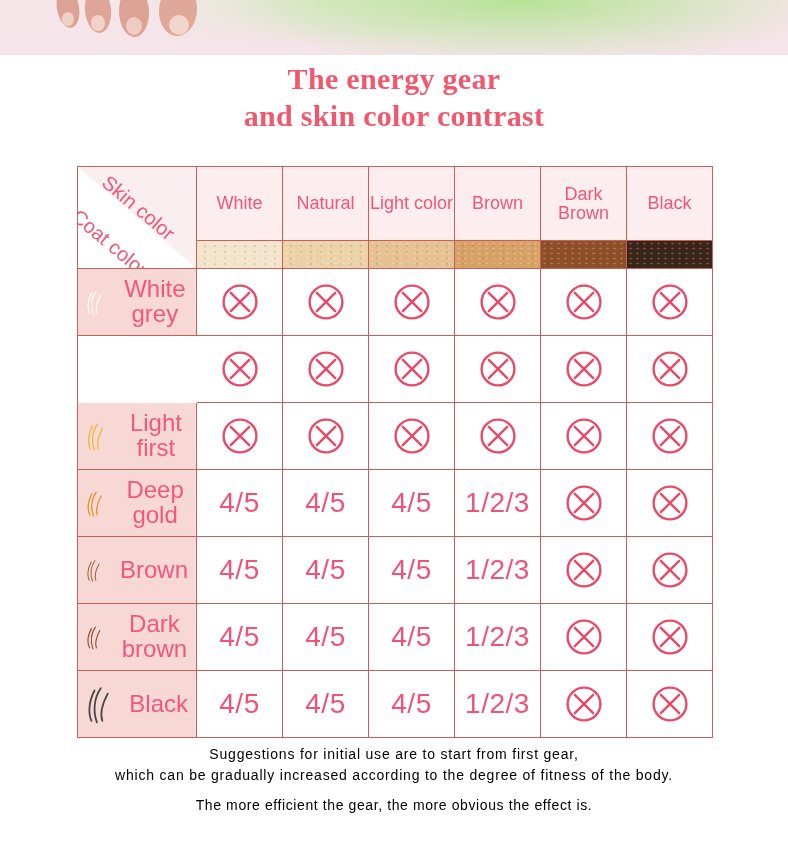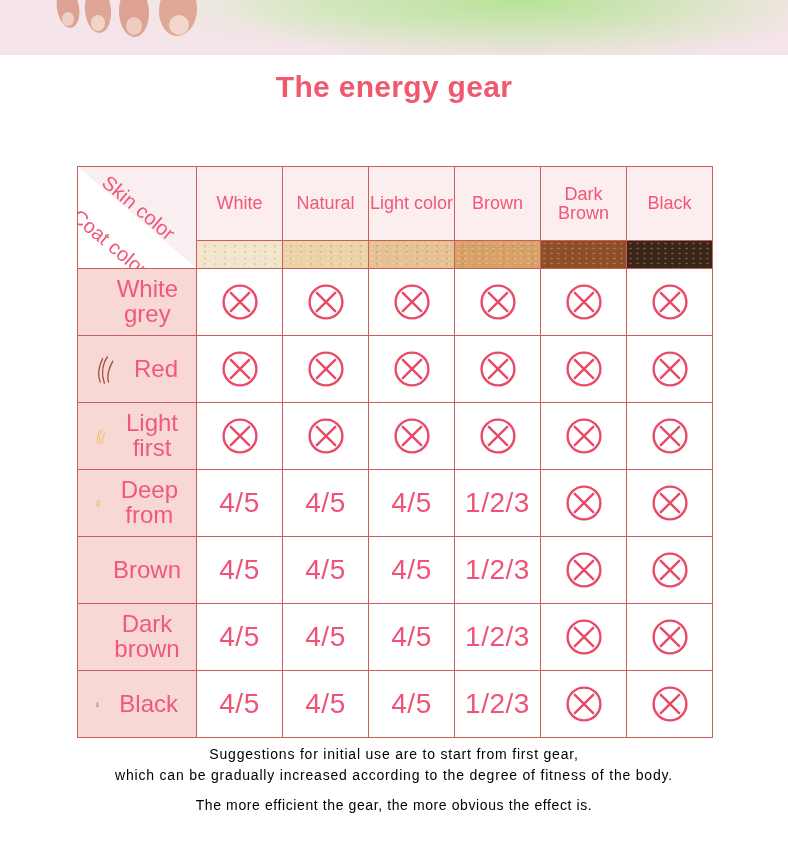--- a/index.html
+++ b/index.html
@@ -19,27 +19,28 @@
     background:
       radial-gradient(55% 160% at 66% 0%, #b5e395 0%, rgba(181,227,149,0) 72%),
       radial-gradient(40% 120% at 42% 0%, rgba(222,235,205,.8) 0%, rgba(222,235,205,0) 70%),
       linear-gradient(180deg, #f6e6ea 0%, #f4e3e8 100%);
     overflow:hidden;
   }
   .toes-svg { position:absolute; left:46px; top:-14px; }
 
   
   .title {
-    margin-top:14px;
+    margin-top:6px;
     text-align:center;
     color:var(--title-color);
     font-size:30px;
     font-weight:700;
     line-height:1.23;
     letter-spacing:.3px;
+    font-family:Liberation Serif, serif;
   }
 
   
   .ctable {
     position:absolute;
     left:77px; top:166px;
     display:grid;
     grid-template-columns:119px repeat(6, 86px);
     grid-template-rows:74px 28px repeat(7, 67px);
     border-top:1px solid var(--grid-line);
@@ -86,21 +87,21 @@
     background-size:7px 5px, 10px 6px;
     background-position:0 0, 3px 2px;
     background-blend-mode:normal;
   }
 
   .label-cell {
     background:var(--row-label-bg);
     color:var(--row-label-text);
     font-size:24px;
     gap:20px;
-    padding:0 18px;
+    padding:0 8px;
   }
   .label-cell span { max-width:74px; text-align:center; line-height:1.04; }
 
   .value-cell { background:#ffffff; color:var(--value-text); font-size:28px; }
   .value-cell span { letter-spacing:.5px; }
 
   
   .footer { position:absolute; left:0; top:744px; width:788px; text-align:center; }
   .footer .f-light { color:var(--footer-light); font-size:14px; letter-spacing:.8px; line-height:1.5; }
   .footer .f-dark  { color:var(--footer-dark);  font-size:14px; letter-spacing:.6px; margin-top:11px; }
@@ -118,20 +119,21 @@
       <ellipse cx="22" cy="33" rx="6" ry="7" fill="#efd0c6"></ellipse>
       <ellipse cx="52" cy="37" rx="7" ry="8" fill="#f1d3c9"></ellipse>
       <ellipse cx="88" cy="40" rx="8" ry="9" fill="#eeccc2"></ellipse>
       <ellipse cx="133" cy="39" rx="10" ry="10" fill="#f2d5cb"></ellipse>
     </g>
   </svg>
 </div>
 
 <div class="title">
   <div>The energy gear</div>
+  <div>and skin color contrast</div>
 </div>
 
 <div class="ctable">
   <div class="corner-cell cell">
     <span class="corner-label skin">Skin color</span>
     <span class="corner-label coat">Coat color</span>
   </div>
 <div class="cell header-cell" style="grid-area: 1 / 2 / 2 / 3;">
       <span>White</span>
     </div>
@@ -199,28 +201,20 @@
         <line x1="28.2" y1="9.8" x2="9.8" y2="28.2" stroke="#e84a68" stroke-width="2.4" stroke-linecap="round"></line>
       </svg>
     </div>
     <div class="cell value-cell" style="grid-area: 3 / 7 / 4 / 8;">
       <svg viewBox="0 0 38 38" width="38" height="38">
         <circle cx="19" cy="19" r="16.4" fill="none" stroke="#e84a68" stroke-width="2.4"></circle>
         <line x1="9.8" y1="9.8" x2="28.2" y2="28.2" stroke="#e84a68" stroke-width="2.4" stroke-linecap="round"></line>
         <line x1="28.2" y1="9.8" x2="9.8" y2="28.2" stroke="#e84a68" stroke-width="2.4" stroke-linecap="round"></line>
       </svg>
     </div>
-    <div class="cell label-cell" style="grid-area: 4 / 1 / 5 / 2;">
-      <svg viewBox="0 0 30 46" width="27" height="41">
-        <path d="M7 44 C3 35 3 20 11 5" fill="none" stroke="#a84f45" stroke-width="2.3" stroke-linecap="round"></path>
-        <path d="M14 46 C9 32 10 15 19 2" fill="none" stroke="#a84f45" stroke-width="2.3" stroke-linecap="round"></path>
-        <path d="M21 44 C18 35 21 22 28 9" fill="none" stroke="#a84f45" stroke-width="2.3" stroke-linecap="round"></path>
-      </svg>
-      <span>Red</span>
-    </div>
     <div class="cell value-cell" style="grid-area: 4 / 2 / 5 / 3;">
       <svg viewBox="0 0 38 38" width="38" height="38">
         <circle cx="19" cy="19" r="16.4" fill="none" stroke="#e84a68" stroke-width="2.4"></circle>
         <line x1="9.8" y1="9.8" x2="28.2" y2="28.2" stroke="#e84a68" stroke-width="2.4" stroke-linecap="round"></line>
         <line x1="28.2" y1="9.8" x2="9.8" y2="28.2" stroke="#e84a68" stroke-width="2.4" stroke-linecap="round"></line>
       </svg>
     </div>
     <div class="cell value-cell" style="grid-area: 4 / 3 / 5 / 4;">
       <svg viewBox="0 0 38 38" width="38" height="38">
         <circle cx="19" cy="19" r="16.4" fill="none" stroke="#e84a68" stroke-width="2.4"></circle>
@@ -305,21 +299,21 @@
         <line x1="9.8" y1="9.8" x2="28.2" y2="28.2" stroke="#e84a68" stroke-width="2.4" stroke-linecap="round"></line>
         <line x1="28.2" y1="9.8" x2="9.8" y2="28.2" stroke="#e84a68" stroke-width="2.4" stroke-linecap="round"></line>
       </svg>
     </div>
     <div class="cell label-cell" style="grid-area: 6 / 1 / 7 / 2;">
       <svg viewBox="0 0 30 46" width="27" height="41">
         <path d="M7 44 C3 35 3 20 11 5" fill="none" stroke="#d9952a" stroke-width="2.3" stroke-linecap="round"></path>
         <path d="M14 46 C9 32 10 15 19 2" fill="none" stroke="#d9952a" stroke-width="2.3" stroke-linecap="round"></path>
         <path d="M21 44 C18 35 21 22 28 9" fill="none" stroke="#d9952a" stroke-width="2.3" stroke-linecap="round"></path>
       </svg>
-      <span>Deep from</span>
+      <span>Deep gold</span>
     </div>
     <div class="cell value-cell" style="grid-area: 6 / 2 / 7 / 3;">
       <span>4/5</span>
     </div>
     <div class="cell value-cell" style="grid-area: 6 / 3 / 7 / 4;">
       <span>4/5</span>
     </div>
     <div class="cell value-cell" style="grid-area: 6 / 4 / 7 / 5;">
       <span>4/5</span>
     </div>

